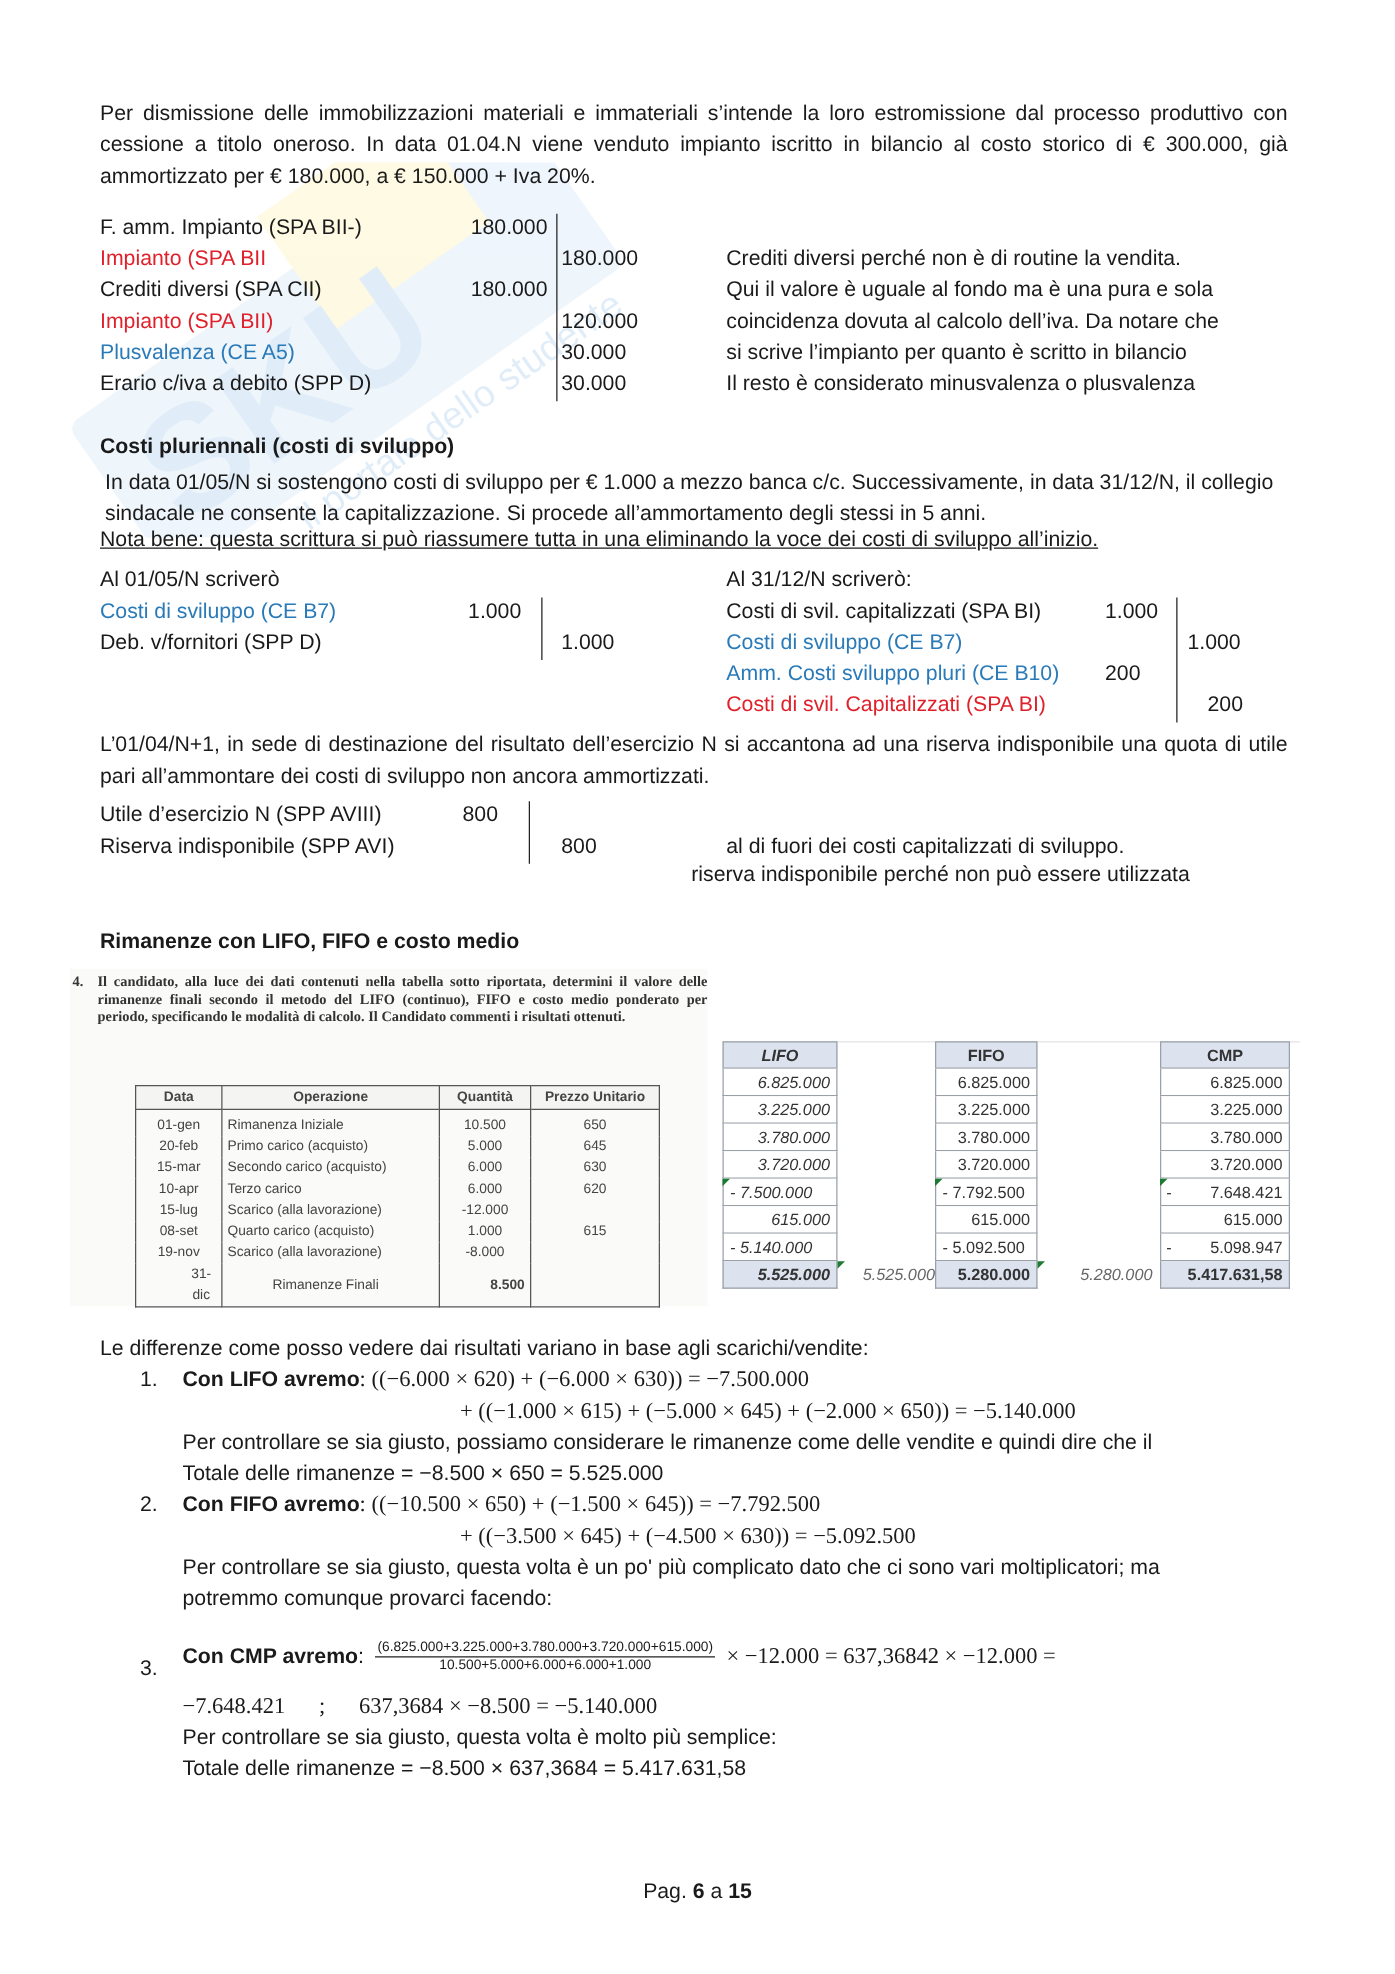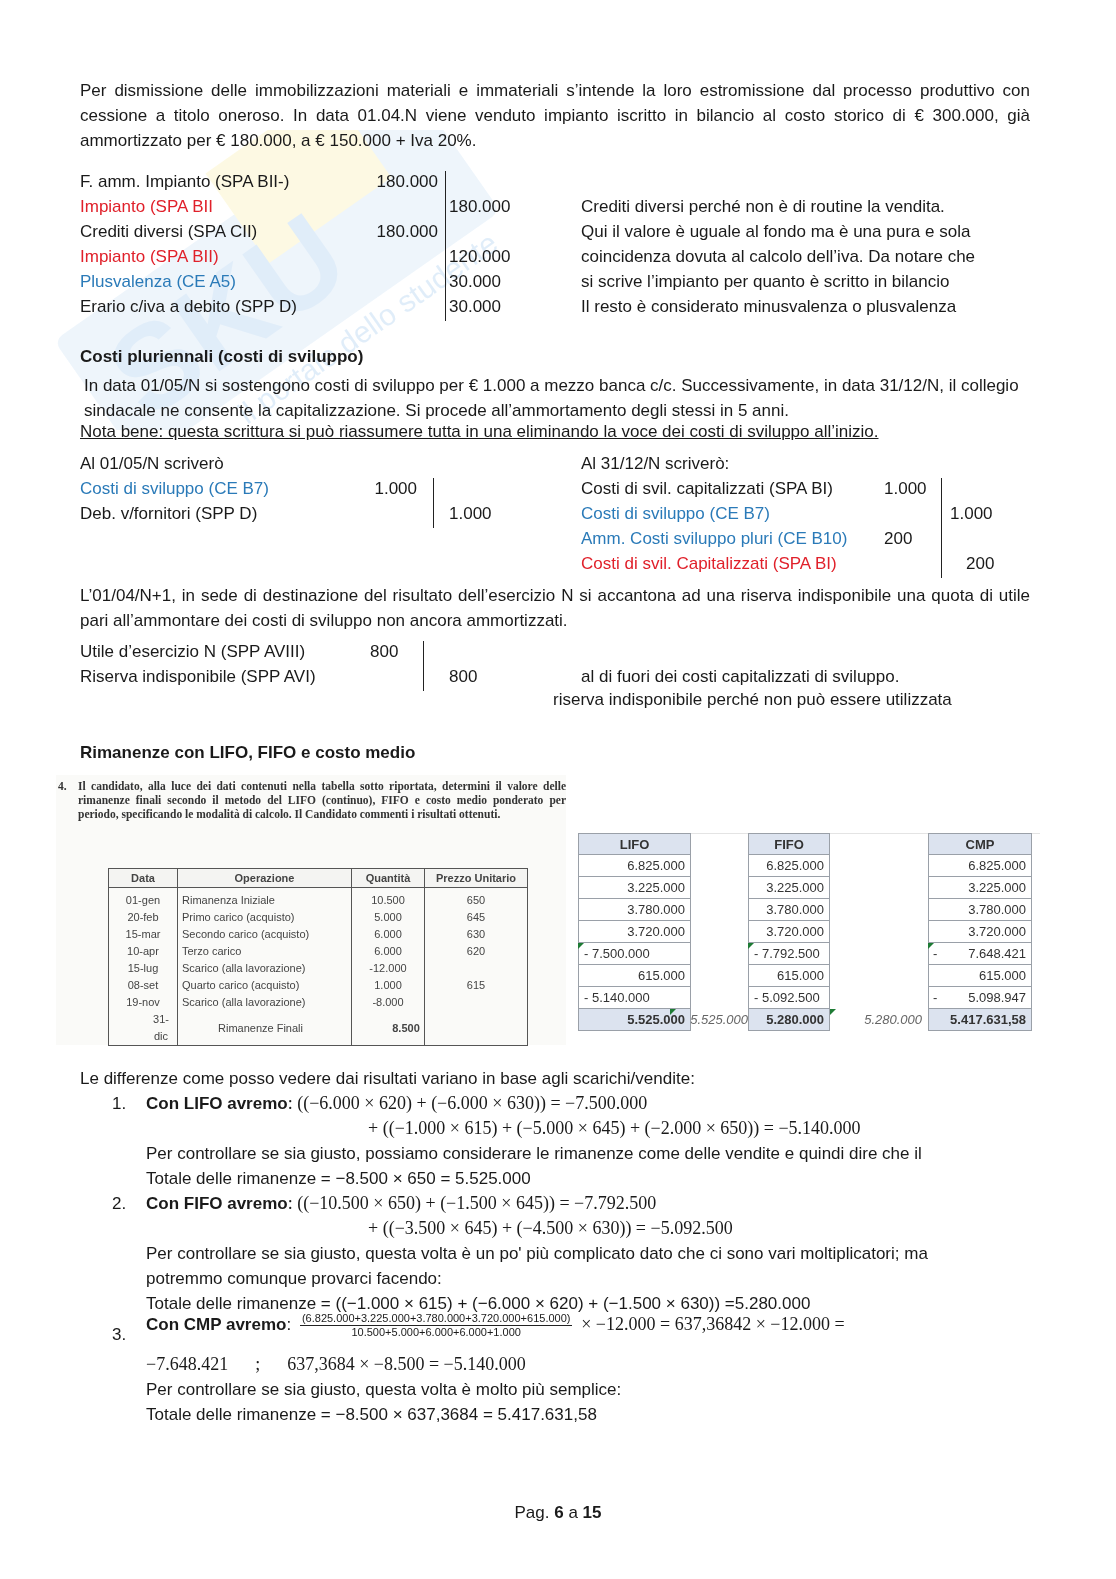--- a/index.html
+++ b/index.html
@@ -197,21 +197,21 @@
           <td class="c" style="font-weight:bold">8.500</td>
           <td class="c"></td>
         </tr>
     </tbody>
   </table>
 </div>
 
 <div class="excel">
   <div class="gridline" style="left:0; top:0; width:462px;"></div>
 
-  <div class="col" style="left:0; width:113px;">
+  <div class="col" style="left:0; width:92px;font-style:italic;">
     <div class="cell hdr">LIFO</div>
     <div class="cell">6.825.000</div>
     <div class="cell">3.225.000</div>
     <div class="cell">3.780.000</div>
     <div class="cell">3.720.000</div>
     <div class="cell" style="text-align:left">- 7.500.000</div>
     <div class="cell">615.000</div>
     <div class="cell" style="text-align:left">- 5.140.000</div>
     <div class="cell tot">5.525.000</div>
   </div>
@@ -262,21 +262,20 @@
   <div class="abs" style="left:66px; top:75px; white-space:nowrap;">Per controllare se sia giusto, possiamo considerare le rimanenze come delle vendite e quindi dire che il</div>
   <div class="abs" style="left:66px; top:100px; white-space:nowrap;">Totale delle rimanenze = −8.500 × 650 =  5.525.000</div>
 
   <div class="abs" style="left:32px; top:125px;">2.</div>
   <div class="abs" style="left:66px; top:125px; white-space:nowrap;">
     <span class="bold">Con FIFO avremo</span><span class="math">: ((−10.500  × 650)  + (−1.500 × 645)) = −7.792.500</span>
   </div>
   <div class="abs math" style="left:288px; top:150px; white-space:nowrap;">+ ((−3.500  × 645)  + (−4.500 × 630)) = −5.092.500</div>
   <div class="abs" style="left:66px; top:175px; white-space:nowrap;">Per controllare se sia giusto, questa volta è un po' più complicato dato che ci sono vari moltiplicatori; ma</div>
   <div class="abs" style="left:66px; top:200px; white-space:nowrap;">potremmo comunque provarci facendo:</div>
-  <div class="abs" style="left:66px; top:225px; white-space:nowrap;">Totale delle rimanenze = ((−1.000 × 615) + (−6.000 × 620) + (−1.500 × 630)) =5.280.000</div>
 
   <div class="abs" style="left:32px; top:256px;">3.</div>
   <div class="abs" style="left:66px; top:246px; white-space:nowrap; line-height:25px;">
     <span class="bold">Con CMP avremo</span><span>:</span>
     <span class="frac">
       <span class="top">(6.825.000+3.225.000+3.780.000+3.720.000+615.000)</span>
       <span class="bot">10.500+5.000+6.000+6.000+1.000</span>
     </span>
     <span class="math">× −12.000 = 637,36842 × −12.000 =</span>
   </div>

